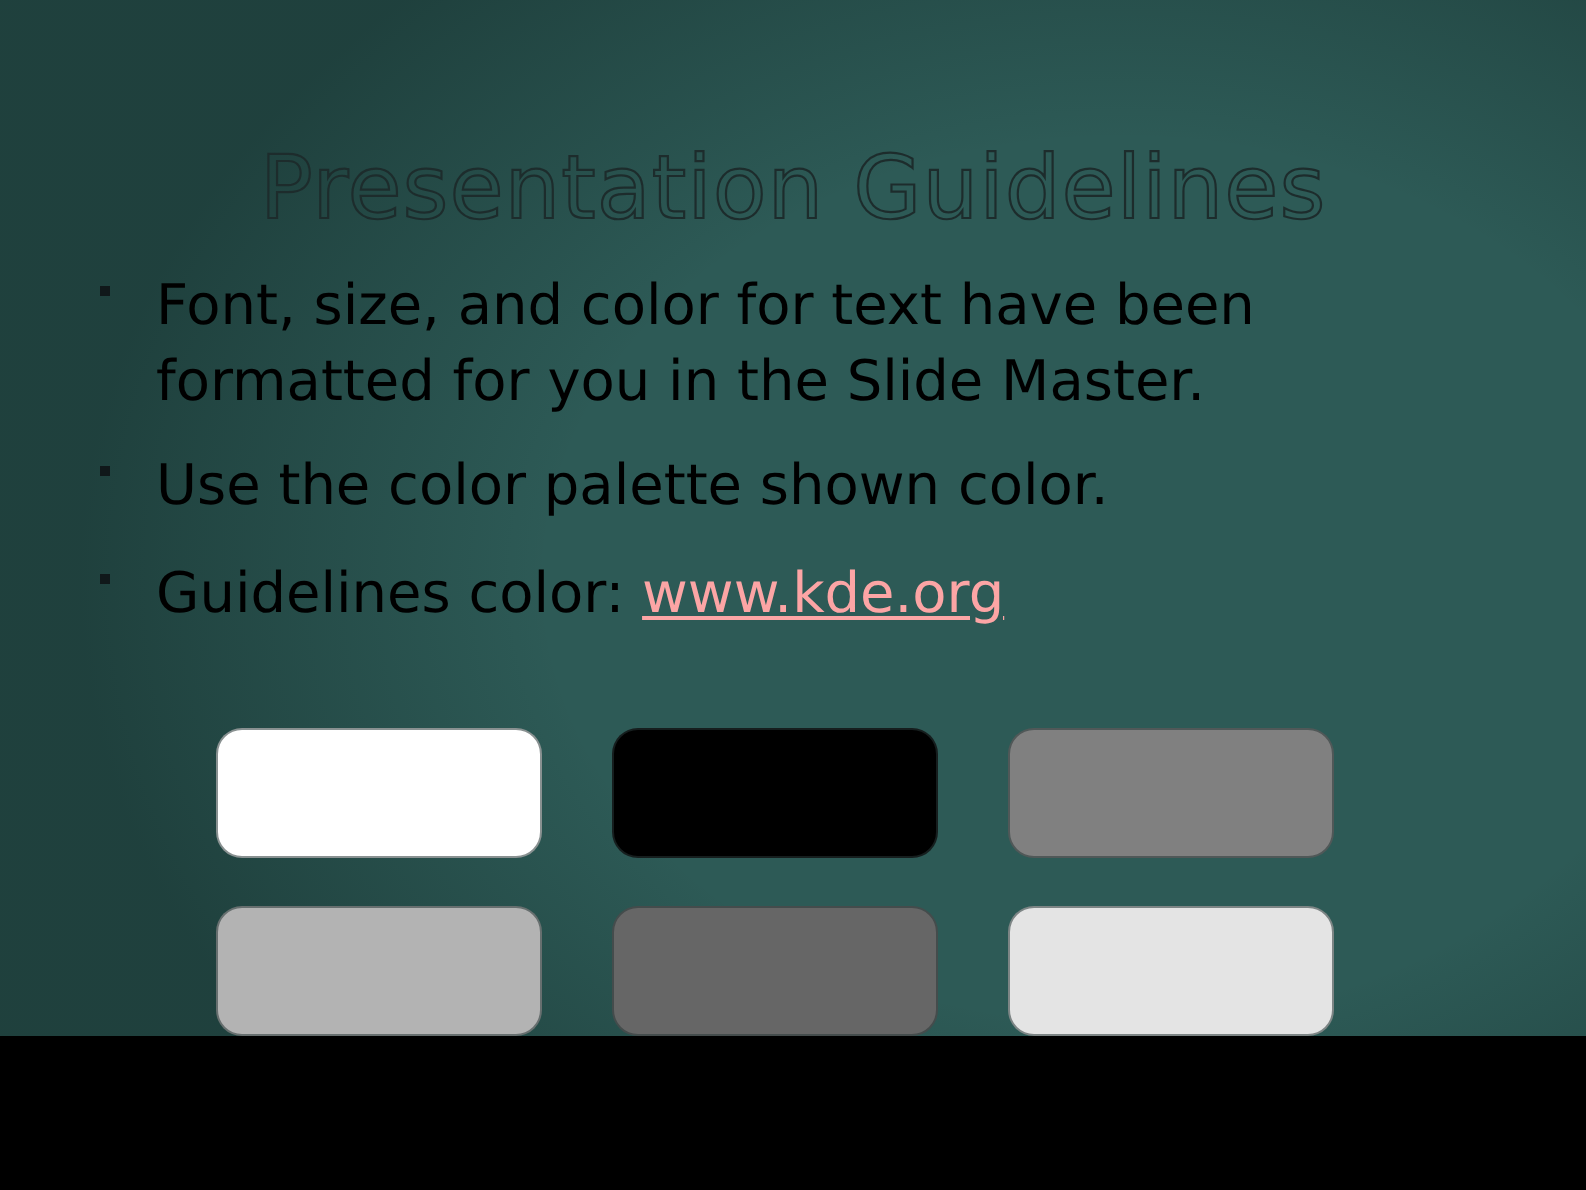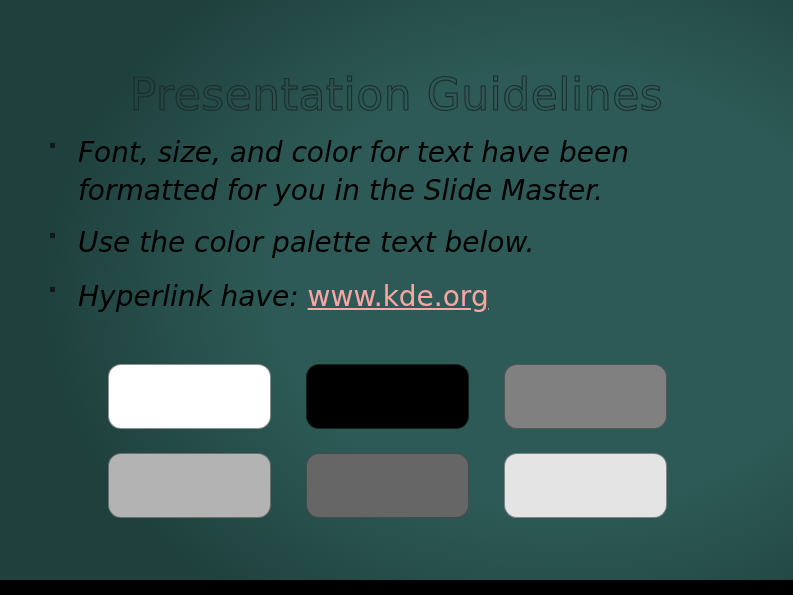--- a/index.html
+++ b/index.html
@@ -5,21 +5,21 @@
 <style>
   html, body {
     margin: 0;
     padding: 0;
     background: #000;
   }
 
   #slide {
     position: relative;
     width: 793px;
-    height: 580px;
+    height: 518px;
     overflow: hidden;
     font-family: "DejaVu Sans", sans-serif;
     
     background-color: #2d5a56;
     background-image:
       radial-gradient(ellipse 300px 230px at 560px 290px,
         rgba(232,241,238,0.97) 0%,
         rgba(222,234,231,0.80) 26%,
         rgba(186,212,206,0.45) 52%,
         rgba(140,178,172,0.16) 74%,
@@ -90,21 +90,21 @@
 
   .bullet-mark {
     position: absolute;
     left: 6px;
     top: 9px;
     width: 5px;
     height: 5px;
     background: #10181a;
   }
 
-  .bullet-text { display: inline; font-style: italic; }
+  .bullet-text { display: inline; }
 
   a.link {
     color: #fca5a5;
     text-decoration: underline;
   }
 
   #swatches {
     position: absolute;
     left: 108px;
     top: 364px;
@@ -136,26 +136,26 @@
 
   <div id="body-list">
 
     <div class="bullet-row">
       <span class="bullet-mark"></span>
       <span class="bullet-text">Font, size, and color for text have been formatted for you in the Slide Master.</span>
     </div>
 
     <div class="bullet-row">
       <span class="bullet-mark"></span>
-      <span class="bullet-text">Use the color palette text below.</span>
+      <span class="bullet-text">Use the color palette shown color.</span>
     </div>
 
     <div class="bullet-row">
       <span class="bullet-mark"></span>
-      <span class="bullet-text">Hyperlink have: </span><a class="link" href="#">www.kde.org</a>
+      <span class="bullet-text">Guidelines color: </span><a class="link" href="#">www.kde.org</a>
     </div>
 
   </div>
 
   <div id="swatches">
 
     <div class="swatch-row">
       <div class="swatch" style="background:#ffffff"></div>
       <div class="swatch" style="background:#000000"></div>
       <div class="swatch" style="background:#808080"></div>

